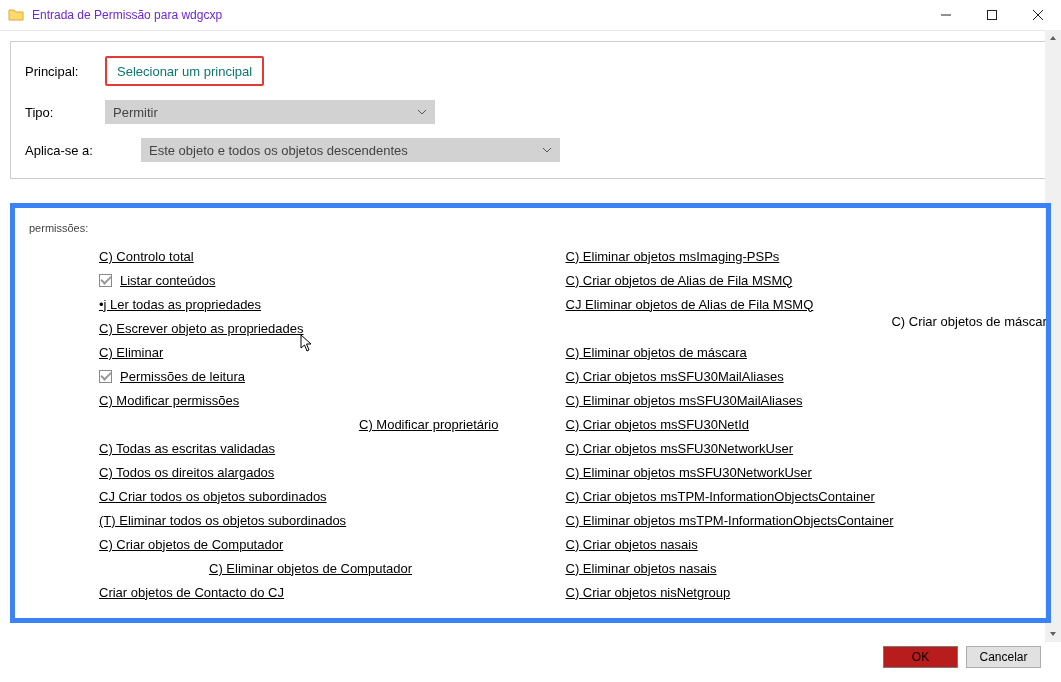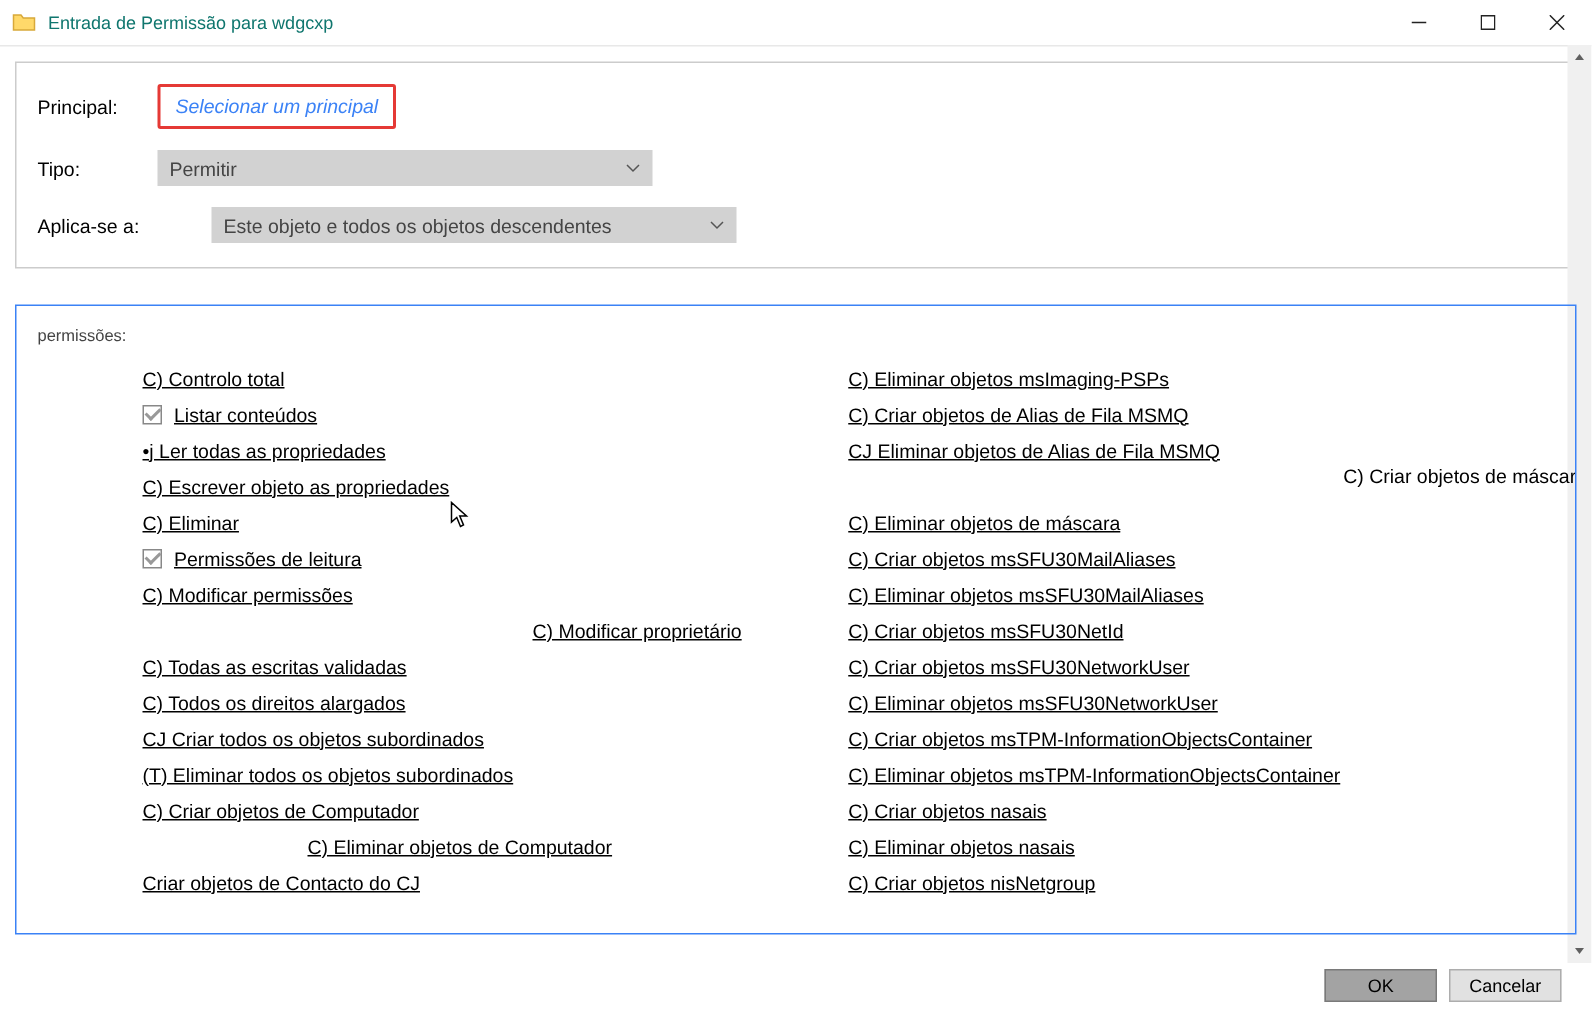--- a/index.html
+++ b/index.html
@@ -2,65 +2,65 @@
 <html><head>
 <meta charset="utf-8">
 <style>
   * { box-sizing: border-box; margin: 0; padding: 0; font-family: "Segoe UI", Tahoma, sans-serif; }
   body { background: #fff; width: 1061px; height: 682px; overflow: hidden; position: relative; }
 
   
   .titlebar { height: 30px; display: flex; align-items: center; padding-left: 8px; background: #fff; border-bottom: 0; }
   .titlebar-icon { width: 16px; height: 16px; margin-right: 8px; display: inline-flex; align-items: center; justify-content: center; }
   .titlebar-icon svg { width: 16px; height: 16px; }
-  .titlebar-title { font-size: 12px; color: #0f766e; }
+  .titlebar-title { font-size: 12px; color: #6d28d9; }
   .titlebar-spacer { flex: 1; }
   .win-controls { display: flex; height: 30px; }
   .win-btn { width: 46px; height: 30px; display: flex; align-items: center; justify-content: center; }
   .win-btn svg { stroke: #222; stroke-width: 1; fill: none; }
   .win-btn.close svg line { stroke: #222; }
 
   
   .outer-wrap { border-top: 1px solid #e8e8e8; padding: 10px 10px 10px 10px; }
   .top-panel { border: 1px solid #ccc; padding: 14px 14px 16px 14px; }
 
   .scroll-track { position:absolute; right:0; top:30px; width:16px; height:612px; background:#f0f0f0; }
   .scroll-arrow { width:16px; height:16px; display:flex; align-items:center; justify-content:center; }
   .scroll-arrow svg { fill:#606060; }
 
   .form-row { display: flex; align-items: center; margin-bottom: 14px; }
   .form-row label { font-size: 13px; color: #000; width: 80px; }
   .link-box { border: 2px solid #e53935; padding: 4px 10px; border-radius: 2px; }
-  .principal-link { font-size: 13px; color: #3b82f6; cursor: pointer; font-style: italic; }
+  .principal-link { font-size: 13px; color: #0f766e; cursor: pointer; }
   .select-box { background: #d2d2d2; height: 23px; width: 330px; font-size: 13px; padding: 12px 8px; display: flex; align-items: center; justify-content: space-between; color: #444; }
   .select-box .chev { width: 10px; height: 10px; display: inline-flex; align-items: center; }
   .select-box .chev svg { stroke: #555; fill: none; stroke-width: 1; }
 
   
-  .perm-panel { border: 1px solid #3b82f6; margin-top: 24px; padding: 14px 14px 5px 14px; height: 420px; overflow: hidden; position: relative; }
+  .perm-panel { border: 5px solid #3b82f6; margin-top: 24px; padding: 14px 14px 5px 14px; height: 420px; overflow: hidden; position: relative; }
   .perm-label { font-size: 11px; color: #444; margin-bottom: 10px; }
   .perm-grid { display: flex; }
   .perm-col { flex: 1; }
   .perm-col.col-left { margin-left: 70px; }
   .perm-col.col-right { margin-left: 0; }
   .perm-item { font-size: 13px; color: #000; height: 24px; display: flex; align-items: center; white-space: nowrap; text-decoration: underline; }
   .perm-item .cb { width: 13px; height: 13px; border: 1px solid #888; margin-right: 8px; display: inline-flex; align-items: center; justify-content: center; }
   .perm-item .cb.checked::after { content: ""; display: block; width: 4px; height: 8px; border: solid #999; border-width: 0 2px 2px 0; transform: rotate(45deg); margin-top: -2px; }
   .perm-item.offset1 { margin-left: 260px; }
   .perm-item.offset2 { margin-left: 110px; }
   .perm-overflow { position: absolute; right: -8px; top: 106px; font-size: 13px; }
 
   
   .cursor { position: absolute; left: 300px; top: 334px; pointer-events: none; }
   .cursor svg { width: 14px; height: 18px; fill: #fff; stroke: #000; stroke-width: 1; }
 
   
   .button-bar { position: absolute; right: 20px; bottom: 14px; display: flex; gap: 8px; }
   .btn { width: 75px; height: 22px; font-size: 12px; display: flex; align-items: center; justify-content: center; border: 1px solid #adadad; background: #e1e1e1; }
-  .btn.highlight { background: #a3a3a3; border: 1px solid #7a7a7a; }
+  .btn.highlight { background: #b91c1c; border: 1px solid #7a7a7a; }
 </style>
 </head>
 <body>
 
 <div class="titlebar">
   <span class="titlebar-icon">
     <svg viewBox="0 0 16 16">
         <path d="M1 3h5l1.5 2H15v8H1z" fill="#ffd96a" stroke="#d8a93a"></path>
       </svg>
   </span>
@@ -117,21 +117,21 @@
         <span class="chev">
             <svg width="10" height="6" viewBox="0 0 10 6">
               <path d="M1 1 L5 5 L9 1"></path>
             </svg>
           </span>
       </div>
     </div>
 
     <div class="form-row" style="margin-bottom:0;gap:36px;">
       <label>Aplica-se a:</label>
-      <div class="select-box" style="width:350px;">
+      <div class="select-box" style="width:419px;">
         <span>Este objeto e todos os objetos descendentes</span>
         <span class="chev">
             <svg width="10" height="6" viewBox="0 0 10 6">
               <path d="M1 1 L5 5 L9 1"></path>
             </svg>
           </span>
       </div>
     </div>
 
   </div>

